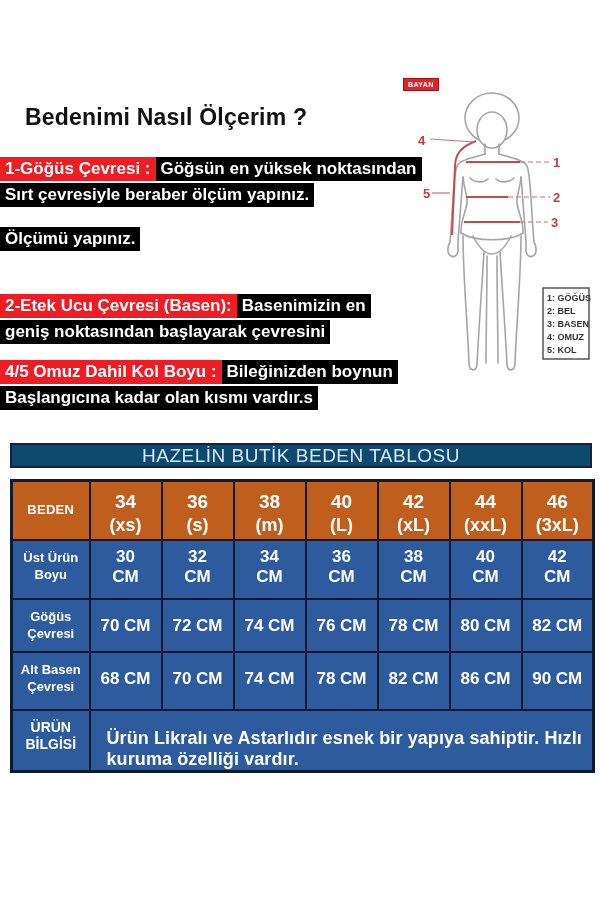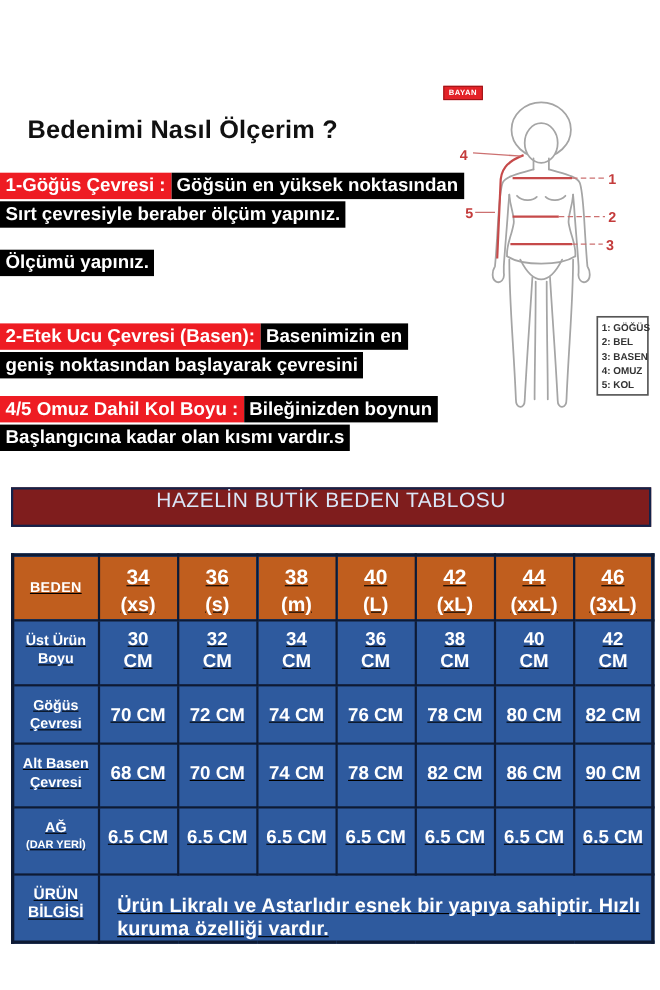--- a/index.html
+++ b/index.html
@@ -17,25 +17,25 @@
   .seg-red{background:#ee1c23;}
   .seg-black{background:#000;}
 
   
   .fig{position:absolute;left:400px;top:85px;width:200px;height:310px;}
   .badge{position:absolute;left:403px;top:78px;background:#e32227;border:1px solid #9e1418;
          color:#fff;font-size:7px;font-weight:bold;padding:2px 4px;letter-spacing:.4px;}
 
   
   .table-wrap{position:absolute;left:10px;top:443px;width:582px;}
-  .tbl-title{box-sizing:border-box;height:36px;line-height:21px;background:#7f1d1d;
+  .tbl-title{box-sizing:border-box;height:25px;line-height:21px;background:#0c4a6e;
              border:2px solid #13224a;color:#dbe7f8;text-align:center;font-size:19px;
              letter-spacing:.5px;}
-  table.size-table{margin-top:24px;border-collapse:collapse;table-layout:fixed;width:582px;
-                   background:#2e5a9e;border:3px solid #0e1a33;text-decoration:underline;}
+  table.size-table{margin-top:11px;border-collapse:collapse;table-layout:fixed;width:582px;
+                   background:#2e5a9e;border:3px solid #0e1a33;}
   .size-table td{border:2px solid #0e1a33;color:#fff;font-weight:bold;vertical-align:top;
                  text-align:center;padding:0;overflow:hidden;}
   .hdr td{background:#c05e1e;}
   td.beden{font-size:13px;padding-top:20px;letter-spacing:.3px;}
   .size .n{font-size:19px;padding-top:9px;}
   .size .t{font-size:18px;padding-top:2px;}
   td.lbl{font-size:13px;padding-top:8px;line-height:17px;}
   td.lbl .small{font-size:10px;}
   td.lbl .big{font-size:14px;}
   .v2 .n{font-size:17px;padding-top:6px;line-height:20px;}
@@ -214,33 +214,20 @@
               <div>Çevresi</div>
             </td>
         <td class="v1">68 CM</td>
         <td class="v1">70 CM</td>
         <td class="v1">74  CM</td>
         <td class="v1">78 CM</td>
         <td class="v1">82 CM</td>
         <td class="v1">86 CM</td>
         <td class="v1">90 CM</td>
       </tr>
-      <tr style="height:61px">
-        <td class="lbl">
-              <div>AĞ</div>
-              <div class="small">(DAR YERİ)</div>
-            </td>
-        <td class="v1">6.5 CM</td>
-        <td class="v1">6.5 CM</td>
-        <td class="v1">6.5 CM</td>
-        <td class="v1">6.5 CM</td>
-        <td class="v1">6.5 CM</td>
-        <td class="v1">6.5 CM</td>
-        <td class="v1">6.5 CM</td>
-      </tr>
       <tr style="height:57px">
         <td class="lbl">
               <div class="big">ÜRÜN</div>
               <div class="big">BİLGİSİ</div>
             </td>
         <td class="info" colspan="7">Ürün Likralı ve Astarlıdır esnek bir yapıya sahiptir. Hızlı kuruma özelliği vardır.</td>
       </tr>
     </tbody>
       </table>
   </div>

